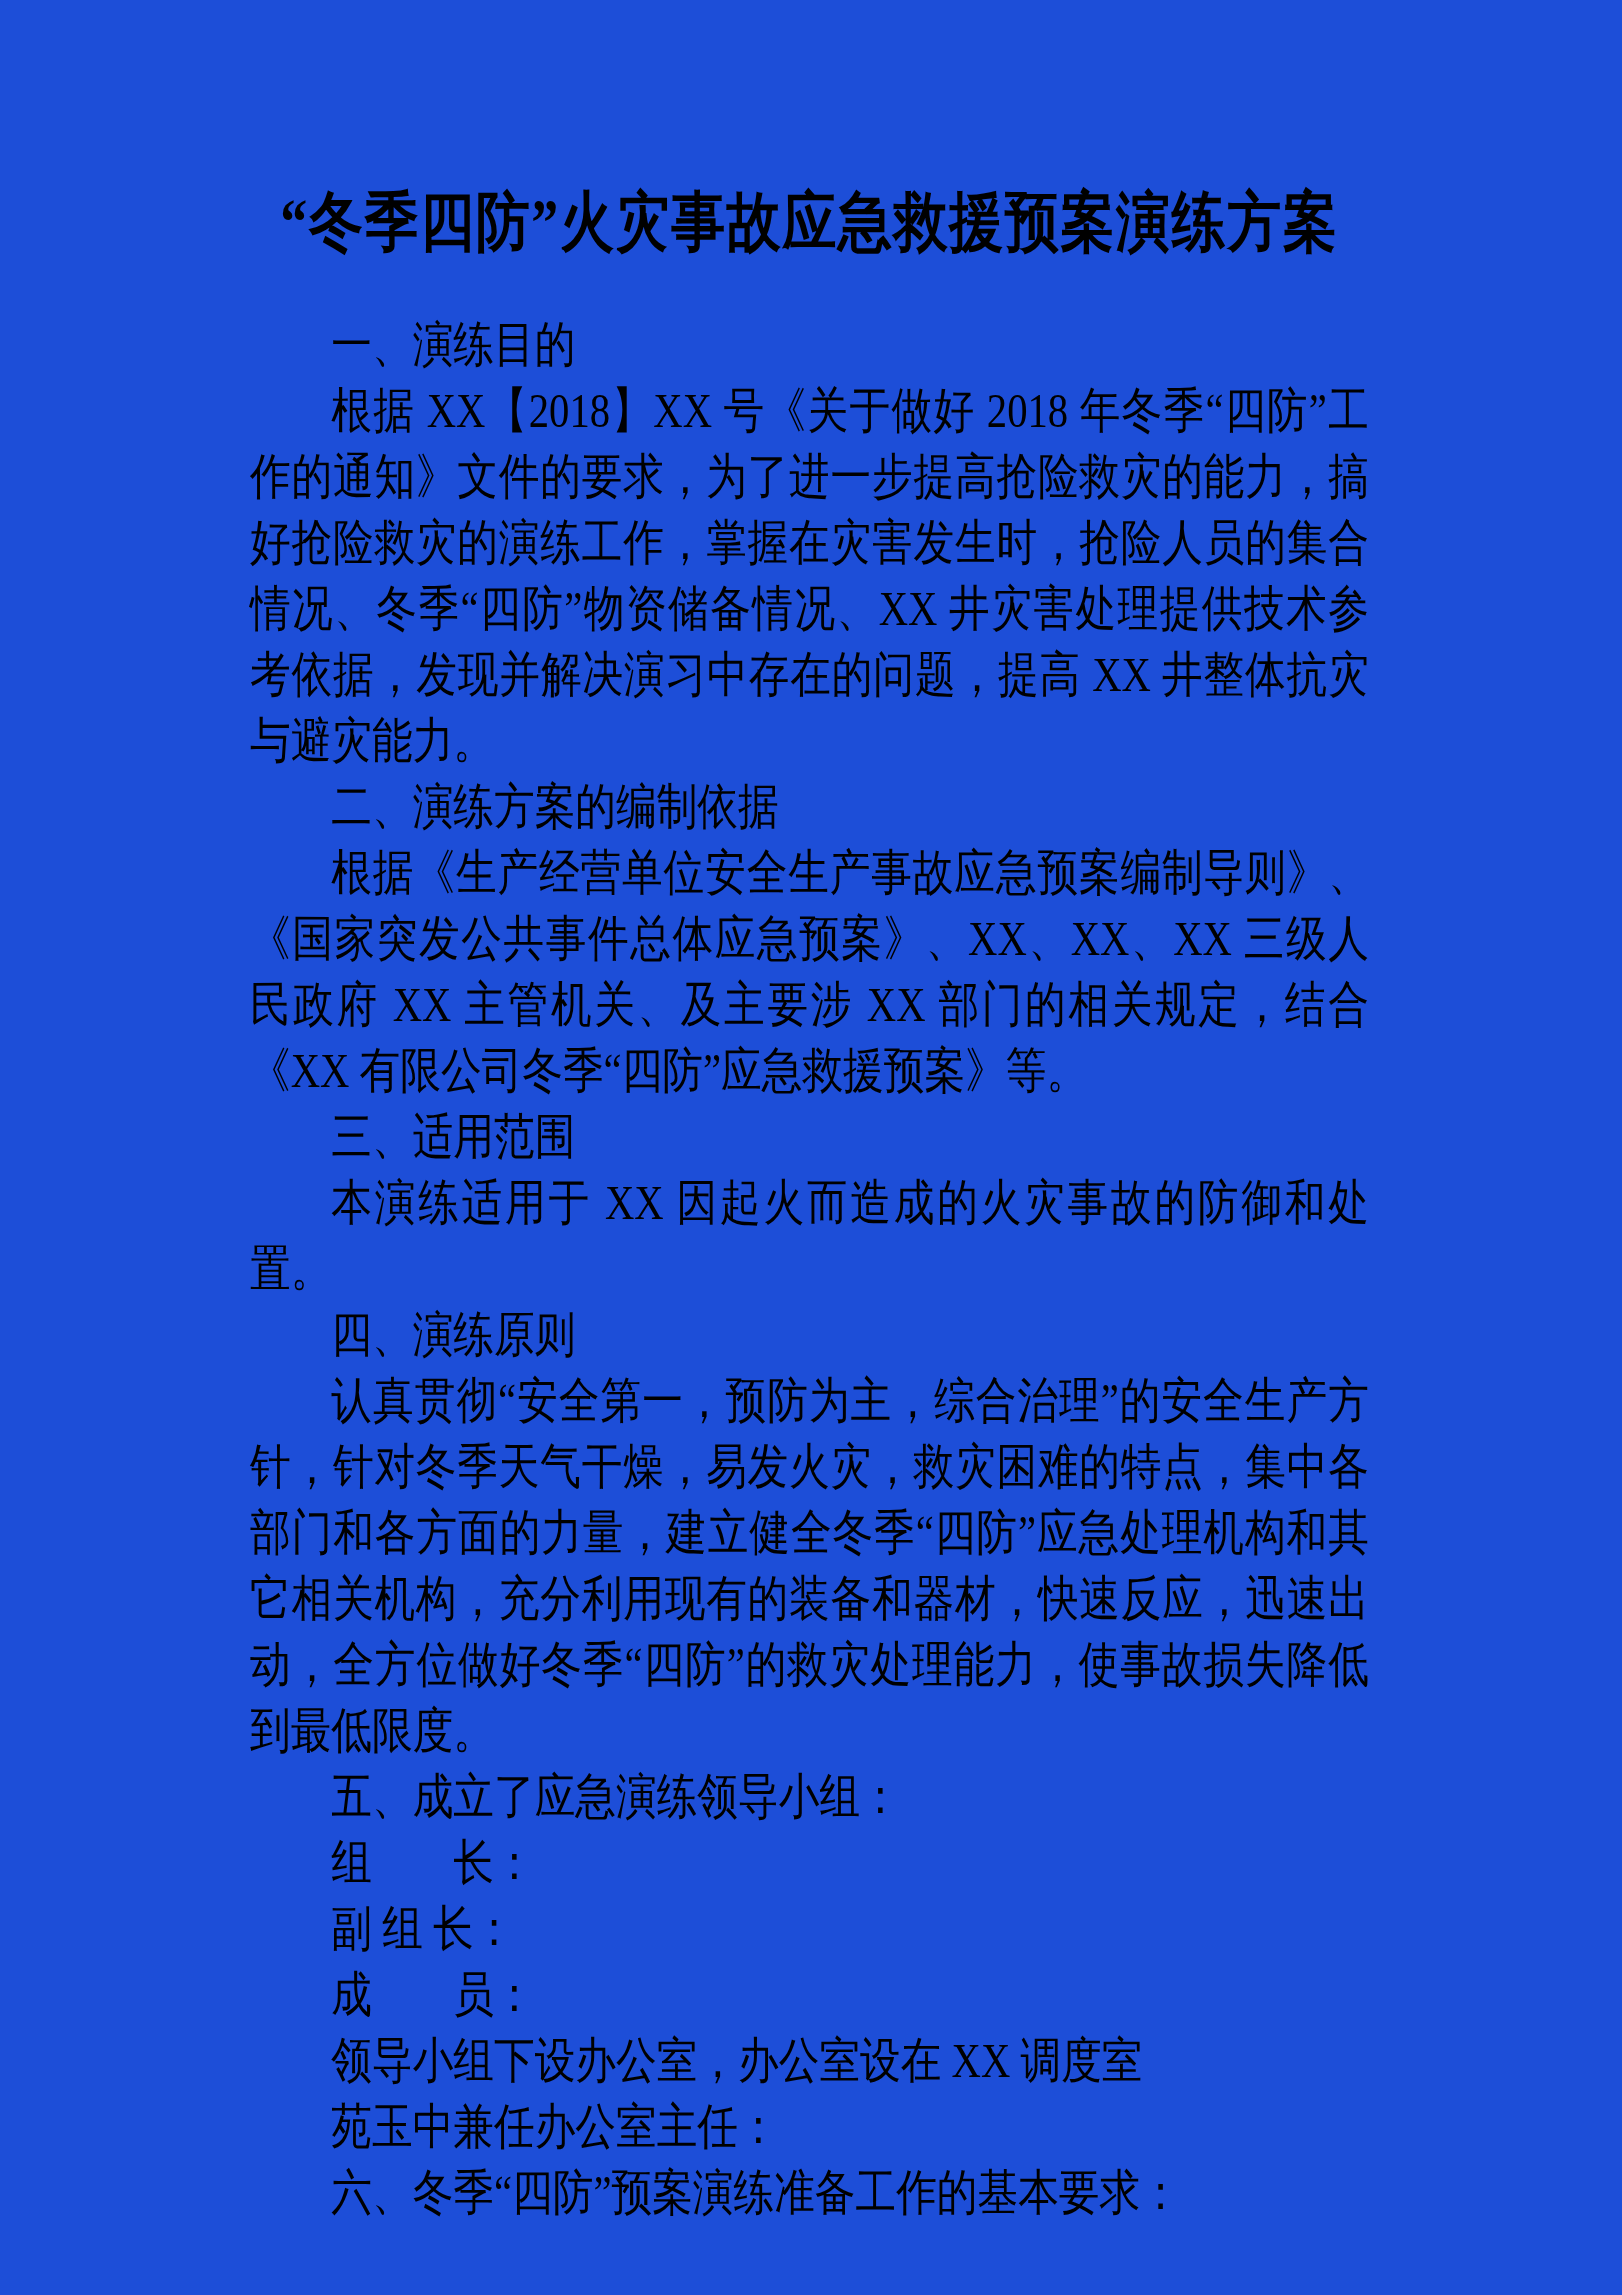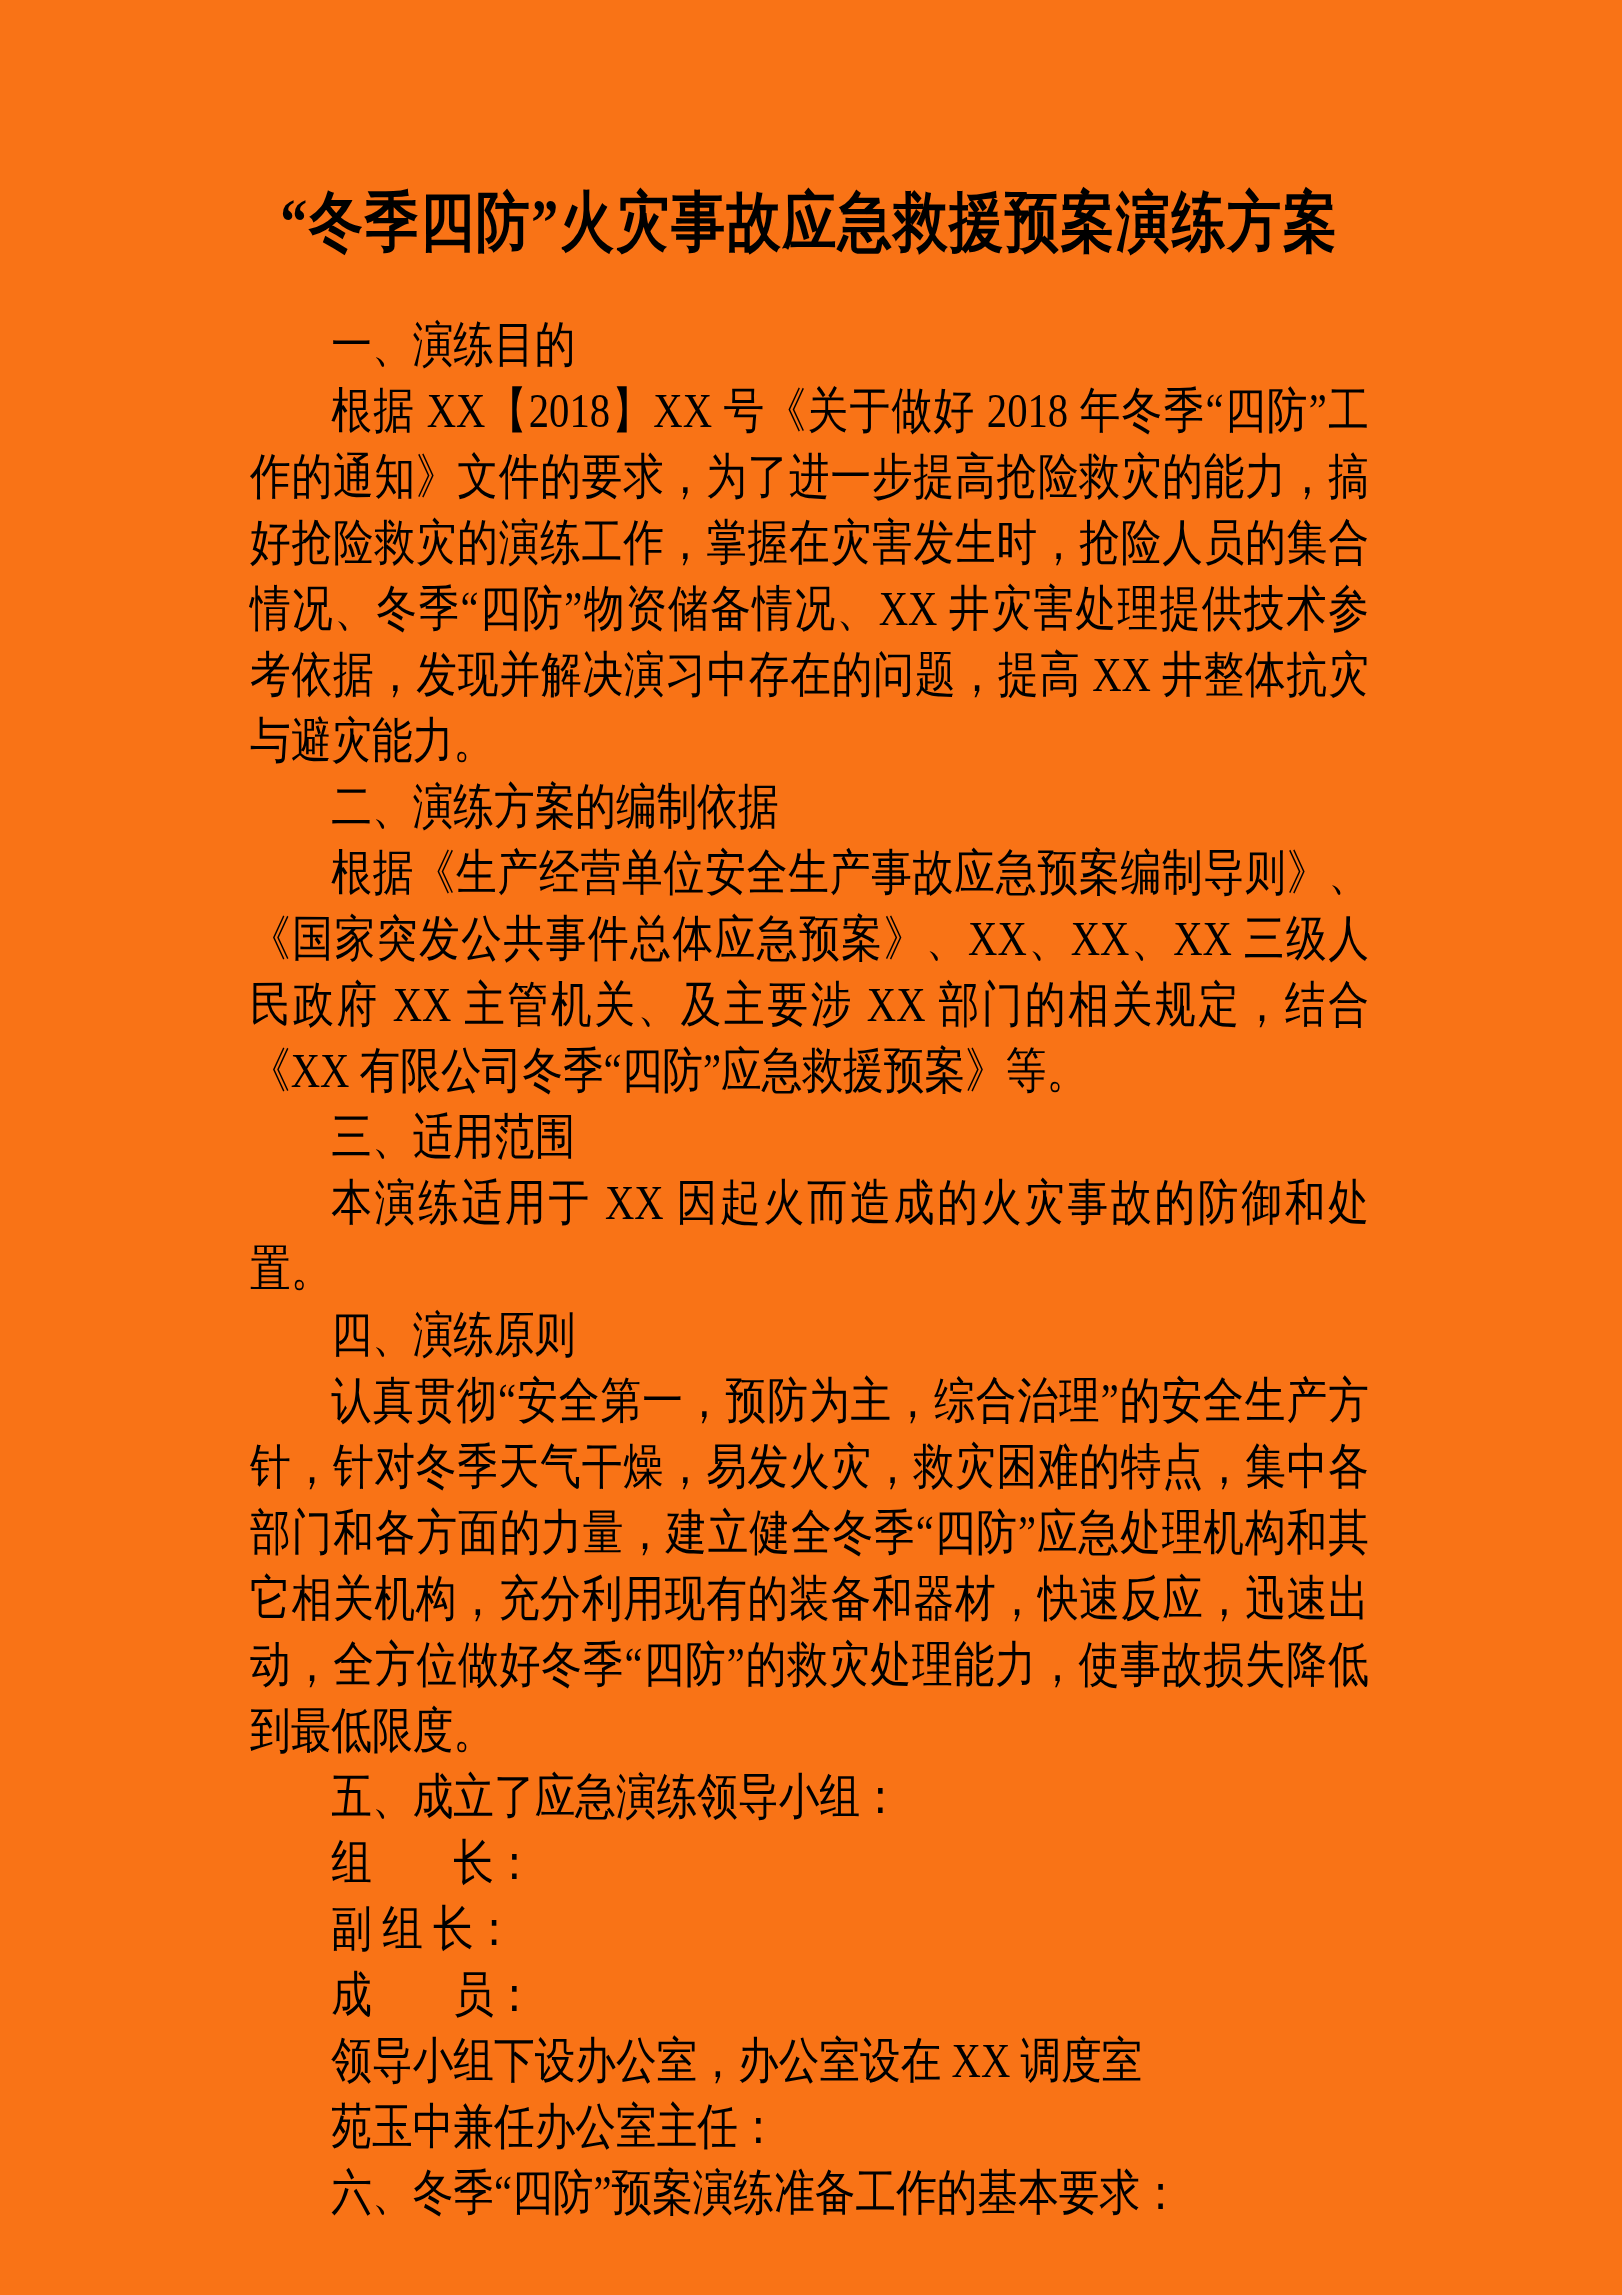--- a/index.html
+++ b/index.html
@@ -4,21 +4,21 @@
 <style>
   html, body {
     margin: 0;
     padding: 0;
     background: #ffffff;
   }
   .page {
     position: relative;
     width: 1623px;
     height: 2295px;
-    background: #f97316;
+    background: #1d4ed8;
     color: #000000;
     overflow: hidden;
     font-family: "Liberation Serif", serif;
   }
   
   .content {
     position: absolute;
     left: 250px;
     top: 167px;
     width: 1348px;

